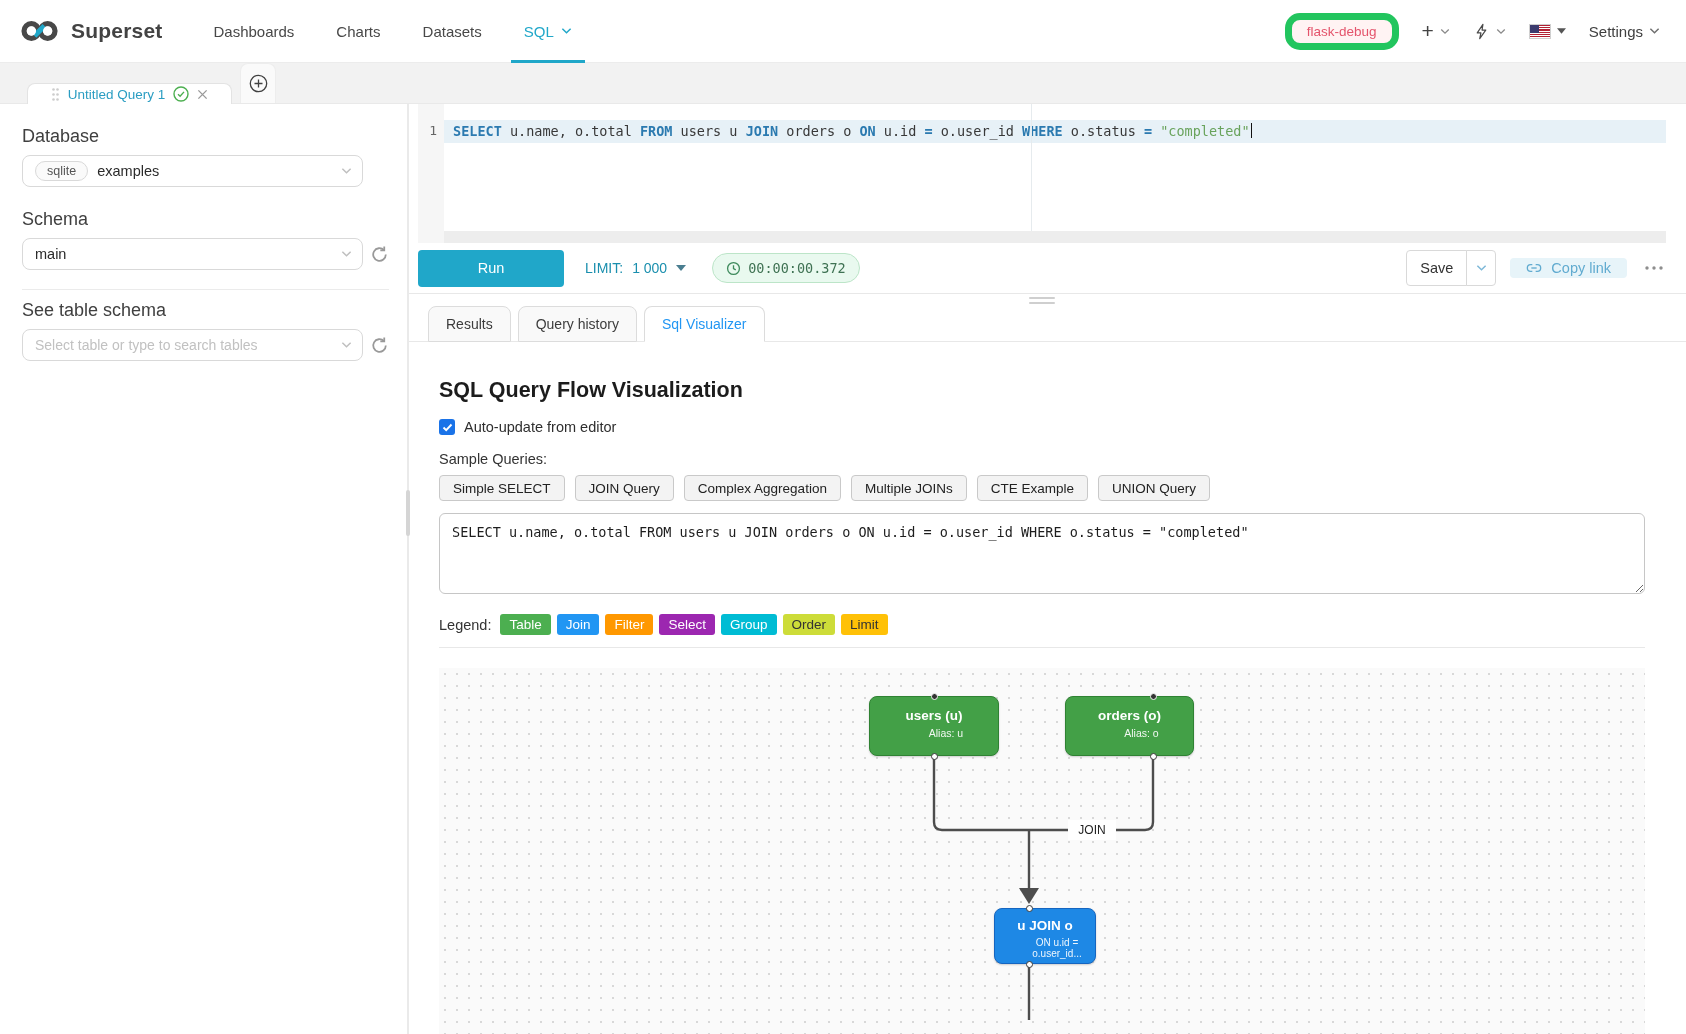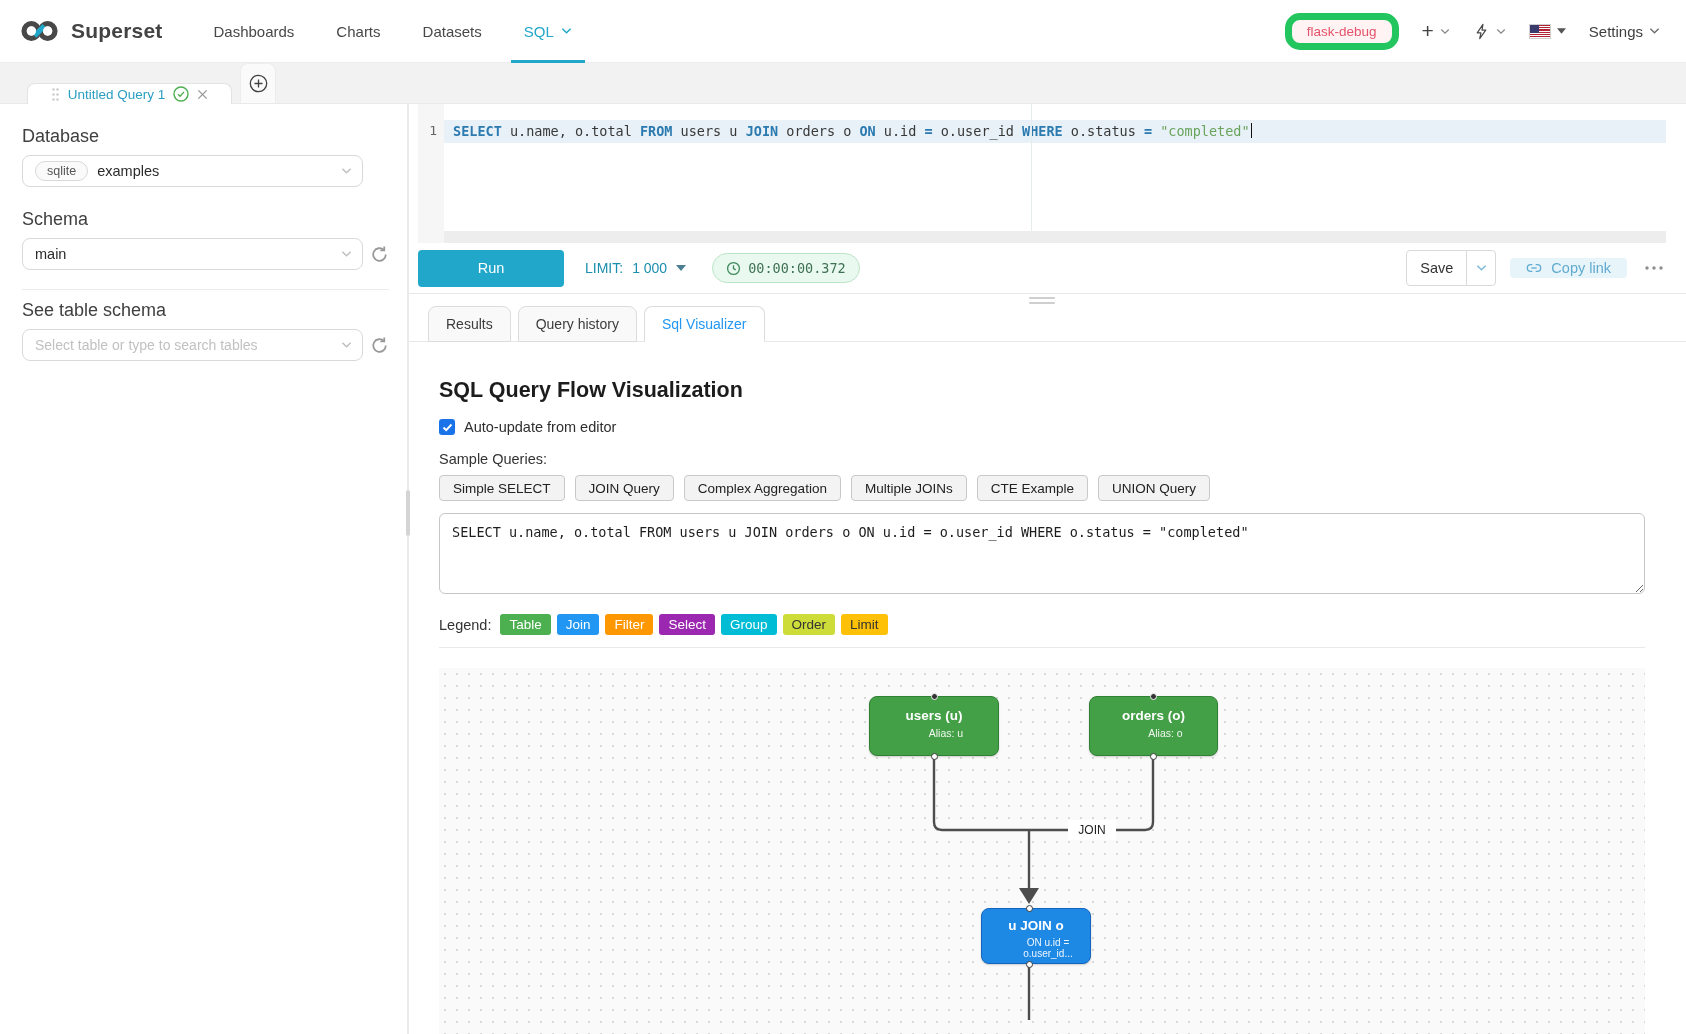--- a/index.html
+++ b/index.html
@@ -100,22 +100,22 @@
   .badge { padding:3px 9px; border-radius:3px; font-size:13.5px; }
   .panel-hr { border:none; border-top:1px solid #e8e8e8; margin:12px 0 0; }
 
   
   .canvas { margin-top:20px; position:relative; height:366px; overflow:hidden; background-color:#fafafa;
     background-image:radial-gradient(#d8d8d8 1px, transparent 1.2px); background-size:12px 12px; cursor:grab; }
   .flow-node { position:absolute; border-radius:8px; color:#fff; text-align:center; box-shadow:0 1px 2px rgba(0,0,0,.18); cursor:pointer; }
   .node-green { border:1px solid #2f8233; }
   .node-blue  { border:1px solid #1565c0; }
   .node-users  { left:430px; top:28px;  width:130px; height:60px; }
-  .node-orders { left:650px; top:28px;  width:129px; height:60px; }
-  .node-join   { left:542px; top:240px; width:110px; height:56px; }
+  .node-orders { left:626px; top:28px;  width:129px; height:60px; }
+  .node-join   { left:555px; top:240px; width:102px; height:56px; }
   .node-title { font-size:13.5px; font-weight:bold; margin-top:11px; }
   .node-join .node-title { margin-top:9px; }
   .node-sub { font-size:10.5px; margin-top:4px; opacity:.92;padding-left:24px; }
   .node-join .node-sub { font-size:10px; }
   .handle { position:absolute; width:7px; height:7px; border-radius:50%; }
   .handle-src { background:#333; border:1px solid #f5f5f5; }
   .handle-dst { background:#fff; border:1.5px solid #3a3a3a; }
   .edges { position:absolute; left:0; top:0; }
   .edge-label { position:absolute; left:629px; top:152px; width:48px; height:20px; background:#fff; display:flex; align-items:center; justify-content:center; font-size:12px; color:#1f1f1f; }
 </style>

